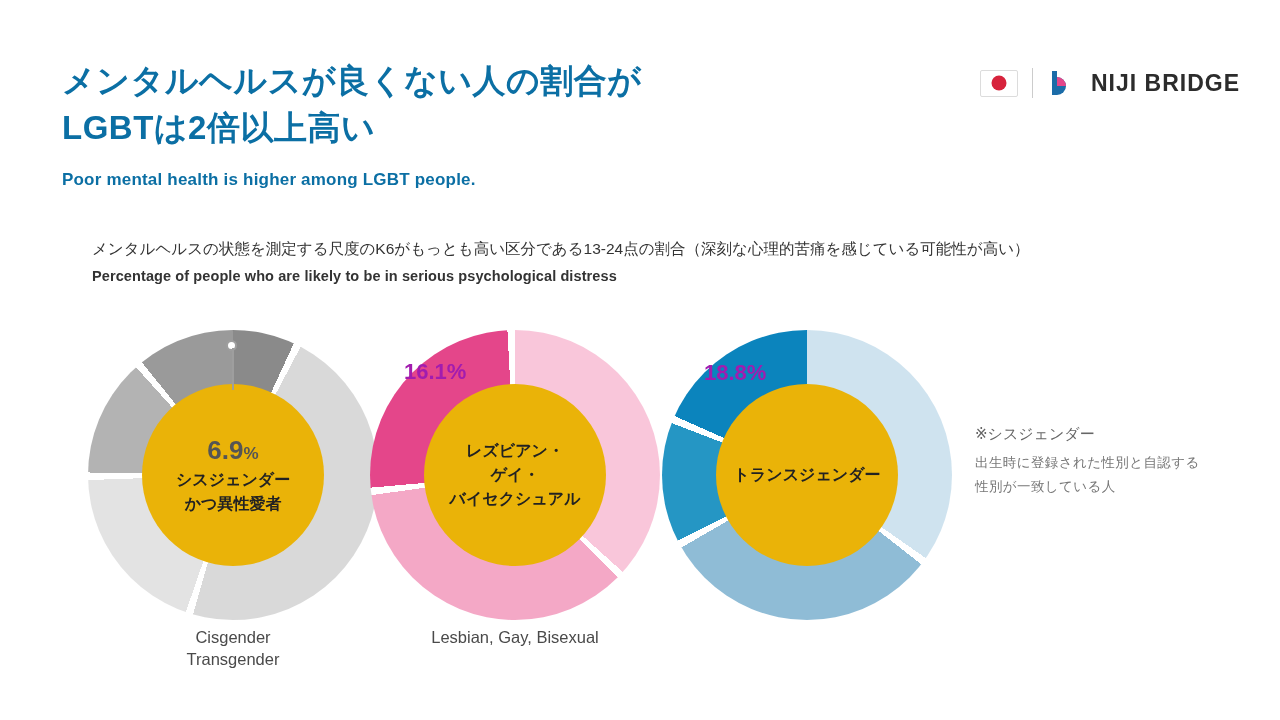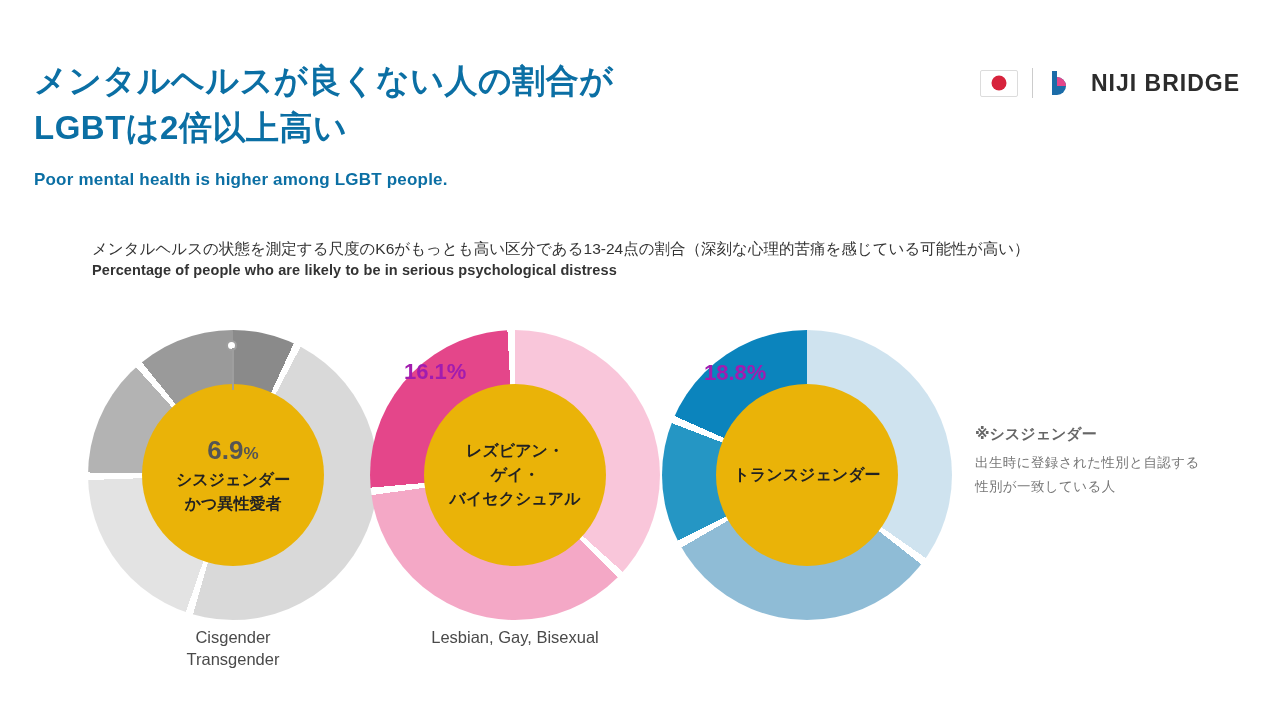--- a/index.html
+++ b/index.html
@@ -12,21 +12,21 @@
     height: 720px;
     position: relative;
     overflow: hidden;
     font-family: "Liberation Sans", "DejaVu Sans", sans-serif;
     color: #333333;
   }
 
   
   .title-block {
     position: absolute;
-    left: 34px;
+    left: 62px;
     top: 58px;
     width: 820px;
   }
   .title-ja {
     color: #0b6fa4;
     font-size: 33px;
     font-weight: bold;
     line-height: 1.42;
     letter-spacing: 0.5px;
     white-space: pre-line;
@@ -93,21 +93,21 @@
   }
   .subtitle-ja {
     font-size: 15.5px;
     color: #333333;
     line-height: 1.5;
   }
   .subtitle-en {
     font-size: 14.5px;
     color: #333333;
     font-weight: bold;
-    margin-top: 2px;
+    margin-top: 8px;
     letter-spacing: 0.1px;
   }
 
   
   .charts {
     position: absolute;
     left: 0;
     top: 330px;
     width: 960px;
     height: 340px;
@@ -199,21 +199,20 @@
   .note {
     position: absolute;
     left: 975px;
     top: 425px;
     width: 230px;
   }
   .note-title {
     font-size: 15px;
     color: #666666;
     margin-bottom: 7px;
-    font-weight: bold;
   }
   .note-body {
     font-size: 13.5px;
     color: #777777;
     line-height: 1.75;
     letter-spacing: 0.4px;
   }
 </style>
 </head>
 <body>

